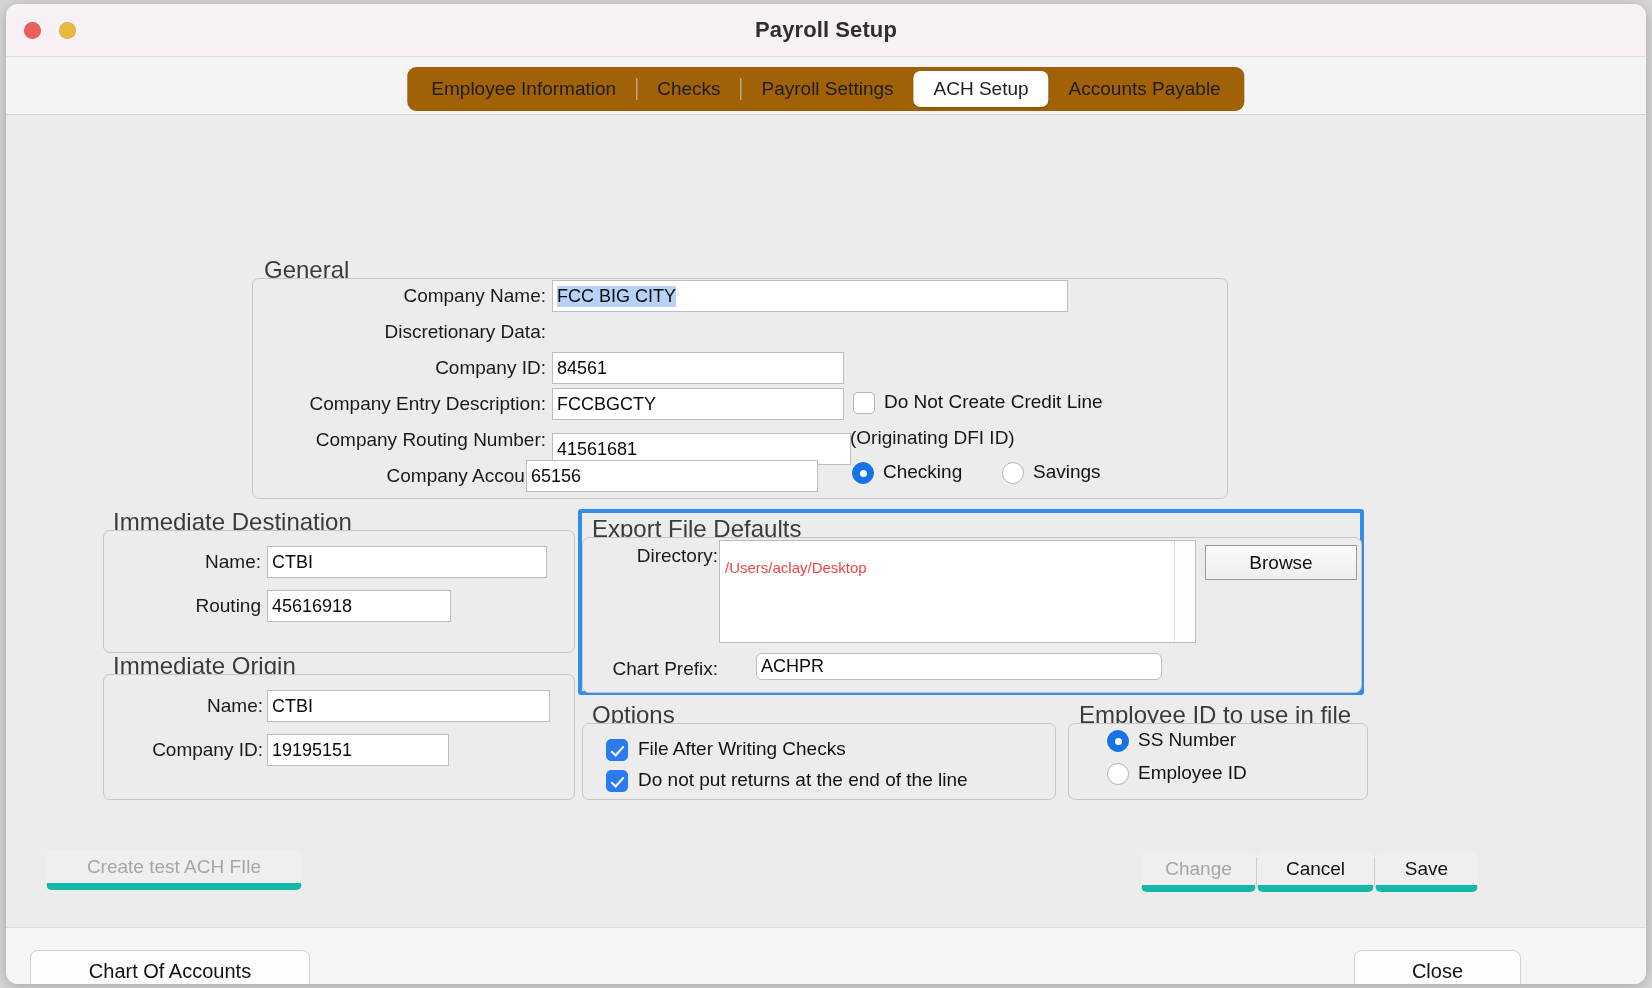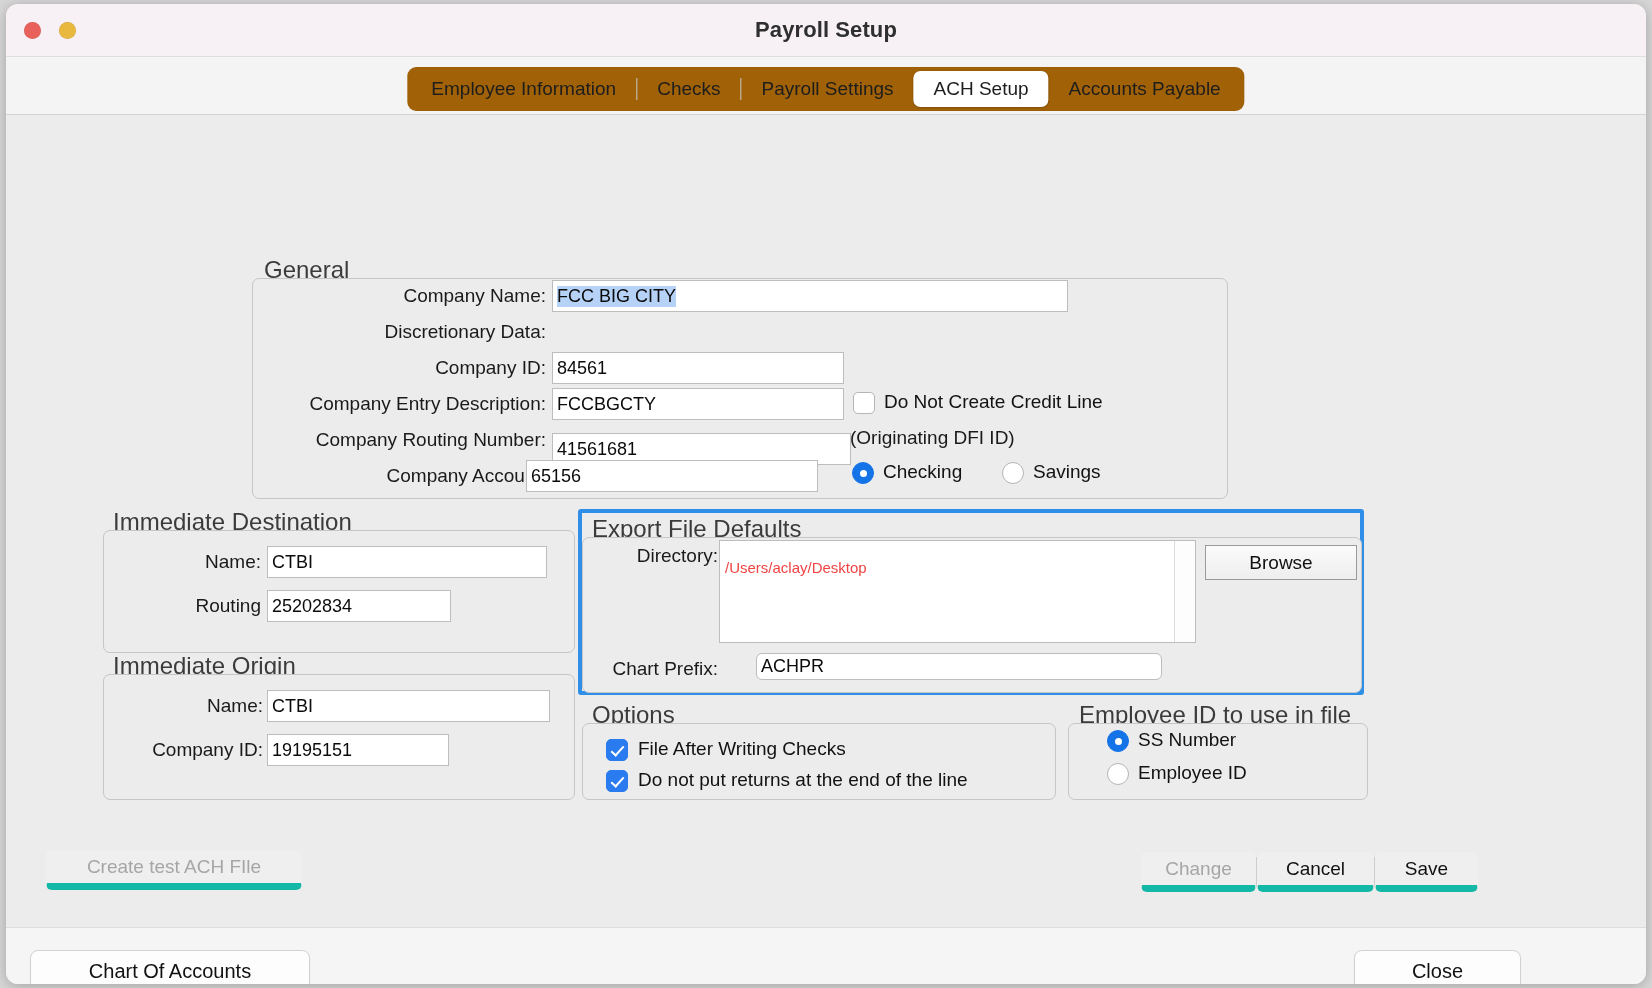--- a/index.html
+++ b/index.html
@@ -208,21 +208,21 @@
     <div class="radio on" style="left:846px;top:347px;"></div>
     <div class="ctext" style="left:877px;top:346px;">Checking</div>
     <div class="radio" style="left:996px;top:347px;"></div>
     <div class="ctext" style="left:1027px;top:346px;">Savings</div>
 
     <div class="grp-label" style="left:107px;top:393px;">Immediate Destination</div>
     <div class="grp-box" style="left:97px;top:415px;width:470px;height:121px;"></div>
     <div class="flabel" style="left:110px;top:434px;width:145px;height:26px;line-height:26px;">Name:</div>
     <div class="field" style="left:261px;top:431px;width:280px;height:32px;">CTBI</div>
     <div class="flabel" style="left:110px;top:478px;width:145px;height:26px;line-height:26px;">Routing</div>
-    <div class="field" style="left:261px;top:475px;width:184px;height:32px;">25202834</div>
+    <div class="field" style="left:261px;top:475px;width:184px;height:32px;">45616918</div>
 
     <div class="grp-label" style="left:107px;top:537px;">Immediate Origin</div>
     <div class="grp-box" style="left:97px;top:559px;width:470px;height:124px;"></div>
     <div class="flabel" style="left:110px;top:578px;width:147px;height:26px;line-height:26px;">Name:</div>
     <div class="field" style="left:261px;top:575px;width:283px;height:32px;">CTBI</div>
     <div class="flabel" style="left:110px;top:622px;width:147px;height:26px;line-height:26px;">Company ID:</div>
     <div class="field" style="left:261px;top:619px;width:182px;height:32px;">19195151</div>
 
     <div class="focusring" style="left:572px;top:394px;width:786px;height:186px;"></div>
     <div class="grp-label" style="left:586px;top:400px;">Export File Defaults</div>

